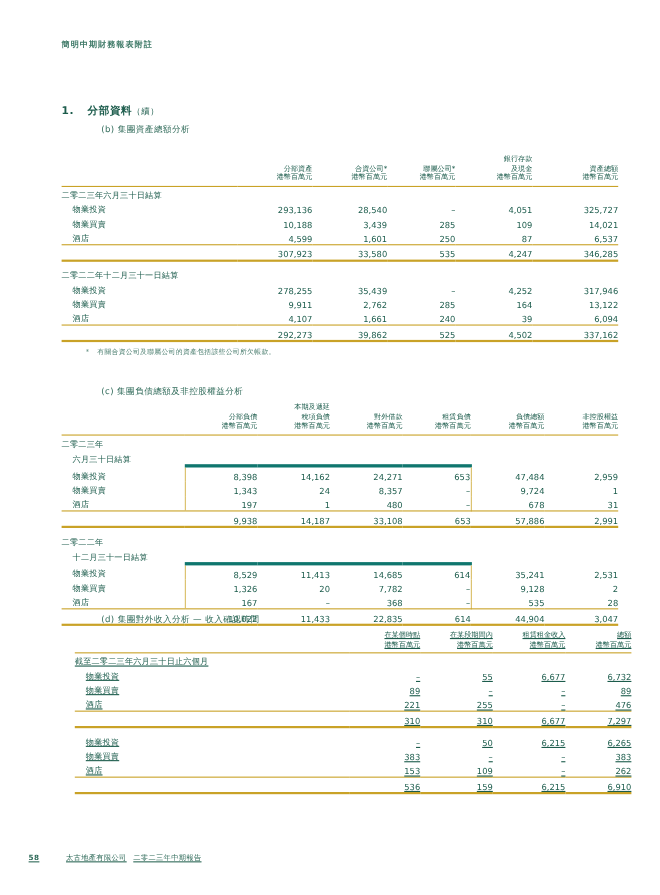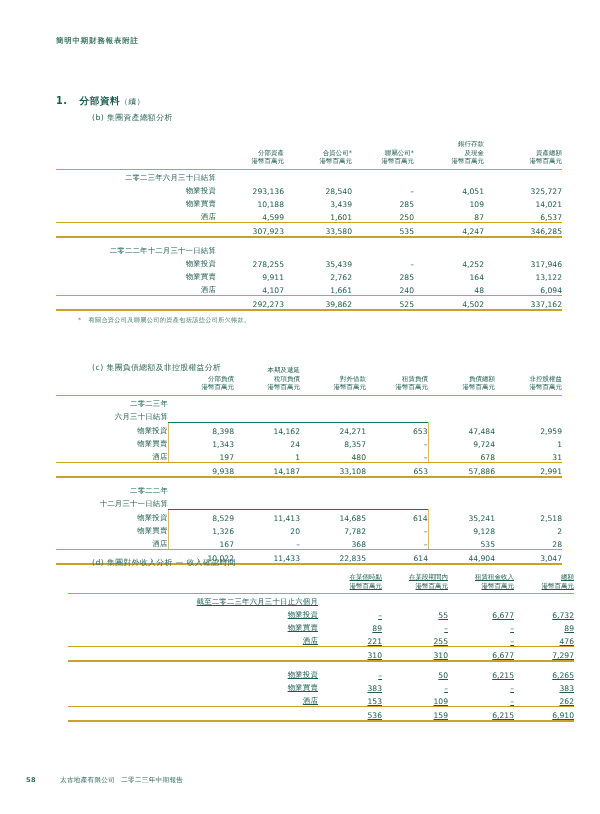--- a/index.html
+++ b/index.html
@@ -46,21 +46,21 @@
   .note-heading .cont { font-size: 7.6px; font-weight: normal; }
 
   .sub-heading {
     position: absolute;
     left: 92px;
     font-size: 7.8px;
     color: #2f6a59;
     letter-spacing: 0.4px;
   }
   #sub-b { top: 112px; }
-  #sub-c { top: 362px; }
+  #sub-c { top: 350px; }
   #sub-d { top: 557px; }
 
   .footnote {
     position: absolute;
     left: 78px;
     top: 316px;
     font-size: 6.2px;
     color: #4c7f70;
     letter-spacing: 0.3px;
   }
@@ -78,41 +78,42 @@
   
   .footer {
     position: absolute;
     left: 26px;
     top: 776px;
     font-size: 6.6px;
     color: #2f6a59;
     letter-spacing: 0.3px;
     display: flex;
     align-items: baseline;
+    text-decoration: underline;
   }
   .footer .pageno {
     font-weight: bold;
     width: 34px;
     display: inline-block;
   }
 
   
   table.fin {
     position: absolute;
     border-collapse: collapse;
     font-size: 7.6px;
     color: #1c5c4c;
   }
   table.fin td, table.fin th {
     padding: 0;
     vertical-align: bottom;
     font-weight: normal;
   }
   .lbl {
-    text-align: right;
+    text-align: left;
     white-space: nowrap;
     font-size: 7.4px;
     letter-spacing: 0.2px;
   }
   .lbl.indent { padding-left: 10px; }
   .num {
     text-align: right;
     white-space: nowrap;
     font-variant-numeric: tabular-nums;
   }
@@ -129,21 +130,21 @@
   .rowh td { height: 13px; }
   .rowsec td { height: 13px; font-size: 7.4px; }
   .rule-bottom td { border-bottom: 1px solid #c9a227; }
   .rule-thick td { border-bottom: 2.2px solid #c9a227; }
   .spacer td { height: 5px; }
   .spacer-sm td { height: 3px; }
 
   
   .boxcell-l { border-left: 1px solid #d9bd63; }
   .boxcell-r { border-right: 1px solid #d9bd63; }
-  .boxcell-t { border-top: 1px solid #0f766e; }
+  .boxcell-t { border-top: 3px solid #0f766e; }
   .boxcell-b { border-bottom: 1px solid #d9bd63; }
 </style>
 </head>
 <body>
 
 <div class="page">
 
   <div class="running-header">簡明中期財務報表附註</div>
 
   <div class="note-heading">
@@ -260,21 +261,21 @@
       <td class="num">2,762</td>
       <td class="num">285</td>
       <td class="num">164</td>
       <td class="num">13,122</td>
     </tr>
     <tr class="rowh rule-bottom">
       <td class="lbl indent">酒店</td>
       <td class="num">4,107</td>
       <td class="num">1,661</td>
       <td class="num">240</td>
-      <td class="num">48</td>
+      <td class="num">39</td>
       <td class="num">6,094</td>
     </tr>
     <tr class="rowh rule-thick">
       <td class="lbl"></td>
       <td class="num">292,273</td>
       <td class="num">39,862</td>
       <td class="num">525</td>
       <td class="num">4,502</td>
       <td class="num">337,162</td>
     </tr>
@@ -411,21 +412,21 @@
           <td></td>
           <td></td>
     </tr>
     <tr class="rowh">
       <td class="lbl indent">物業投資</td>
       <td class="num boxcell-l boxcell-t">8,529</td>
       <td class="num boxcell-t">11,413</td>
       <td class="num boxcell-t">14,685</td>
       <td class="num boxcell-t boxcell-r">614</td>
       <td class="num">35,241</td>
-      <td class="num">2,518</td>
+      <td class="num">2,531</td>
     </tr>
     <tr class="rowh">
       <td class="lbl indent">物業買賣</td>
       <td class="num boxcell-l">1,326</td>
       <td class="num">20</td>
       <td class="num">7,782</td>
       <td class="num boxcell-r">–</td>
       <td class="num">9,128</td>
       <td class="num">2</td>
     </tr>

